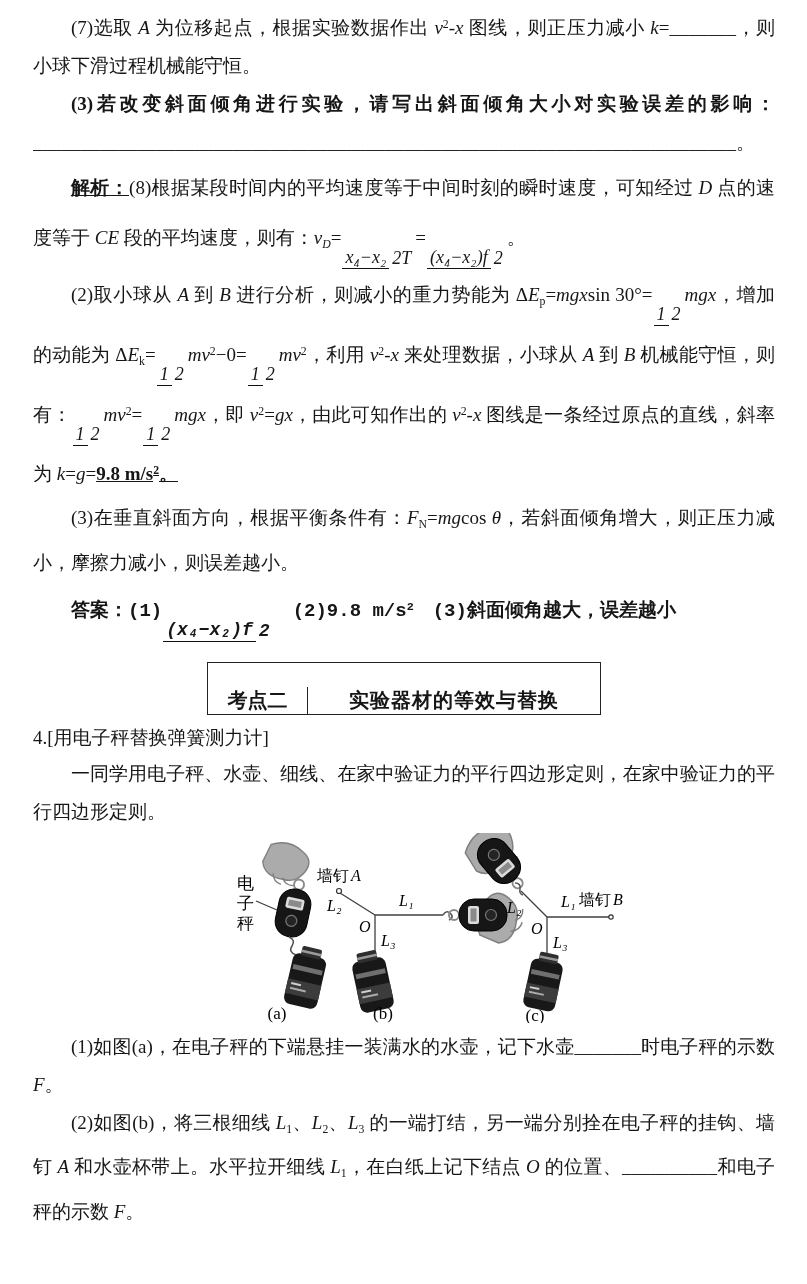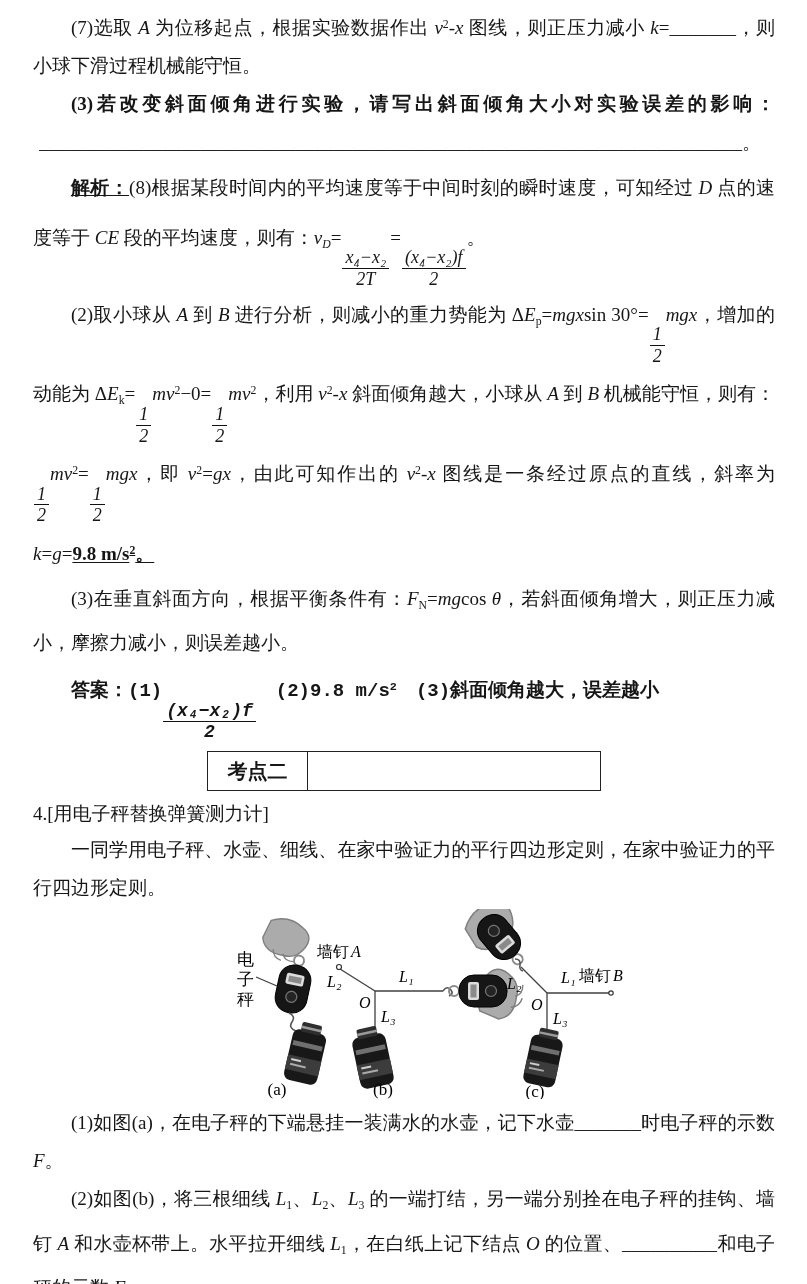--- a/index.html
+++ b/index.html
@@ -13,31 +13,31 @@
   .para{margin:0;line-height:38px;text-align:justify;}
   .indent{text-indent:2em;}
   .rich{line-height:50px;}
   .bold{font-weight:bold;font-family:Liberation Mono, monospace;}
   .i{font-style:italic;}
   .b{font-weight:bold;text-decoration:underline;}
   .sub{font-size:0.62em;vertical-align:-0.3em;}
   .sub.i{font-style:italic;}
   .sup{font-size:0.62em;vertical-align:0.55em;}
   .frac{
-    display:inline-flex;flex-direction:column;align-items:center;
+    display:inline-flex;align-items:center;
     vertical-align:-1.05em;line-height:1.15;font-style:italic;
     font-size:0.95em;text-indent:0;margin:0 1px;
   }
   .fnum{padding:0 3px;border-bottom:1.6px solid #111;}
   .fden{padding:0 3px;}
-  .blankline{white-space:nowrap;overflow:hidden;line-height:40px;margin-left:6px;}
+  .blankline{white-space:nowrap;overflow:hidden;line-height:40px;}
   .stretch{text-align-last:justify;font-weight:bold;}
   .kaodian-box{
-    display:flex;width:394px;height:40px;margin:8px auto 6px;
-    border:1.6px solid #222;box-sizing:border-box;
+    display:flex;width:394px;height:53px;margin:20px auto 6px;
+    border:1.6px solid #222;box-sizing:border-box;align-items:flex-end;
   }
   .kd-left{
     width:99px;border-right:1.6px solid #222;
     display:flex;align-items:center;justify-content:center;
     font-weight:bold;font-size:20px;
   }
   .kd-right{
     flex:1;display:flex;align-items:center;justify-content:center;
     font-weight:bold;font-size:20px;letter-spacing:1px;
   }
@@ -65,35 +65,36 @@
     </span><span>。</span></p>
 <p class="para indent rich"><span>(2)取小球从 </span><span class="i">A</span><span> 到 </span><span class="i">B</span><span> 进行分析，则减小的重力势能为 Δ</span><span class="i">E</span><span class="sub">p</span><span>=</span><span class="i">mgx</span><span>sin 30°=</span><span class="frac">
       <span class="fnum">1</span>
       <span class="fden">2</span>
     </span><span class="i">mgx</span><span>，增加的动能为 Δ</span><span class="i">E</span><span class="sub">k</span><span>=</span><span class="frac">
       <span class="fnum">1</span>
       <span class="fden">2</span>
     </span><span class="i">mv</span><span class="sup">2</span><span>−0=</span><span class="frac">
       <span class="fnum">1</span>
       <span class="fden">2</span>
-    </span><span class="i">mv</span><span class="sup">2</span><span>，利用 </span><span class="i">v</span><span class="sup">2</span><span>-</span><span class="i">x</span><span> 斜面倾角越大，小球从 </span><span class="i">A</span><span> 到 </span><span class="i">B</span><span> 机械能守恒，则有：</span><span class="frac">
+    </span><span class="i">mv</span><span class="sup">2</span><span>，利用 </span><span class="i">v</span><span class="sup">2</span><span>-</span><span class="i">x</span><span> 来处理数据，小球从 </span><span class="i">A</span><span> 到 </span><span class="i">B</span><span> 机械能守恒，则有：</span><span class="frac">
       <span class="fnum">1</span>
       <span class="fden">2</span>
     </span><span class="i">mv</span><span class="sup">2</span><span>=</span><span class="frac">
       <span class="fnum">1</span>
       <span class="fden">2</span>
     </span><span class="i">mgx</span><span>，即 </span><span class="i">v</span><span class="sup">2</span><span>=</span><span class="i">gx</span><span>，由此可知作出的 </span><span class="i">v</span><span class="sup">2</span><span>-</span><span class="i">x</span><span> 图线是一条经过原点的直线，斜率为 </span><span class="i">k</span><span>=</span><span class="i">g</span><span>=</span><span class="b">9.8 m/s</span><span class="sup b">2</span><span class="b">。</span></p>
 <p class="para indent"><span>(3)在垂直斜面方向，根据平衡条件有：</span><span class="i">F</span><span class="sub">N</span><span>=</span><span class="i">mg</span><span>cos </span><span class="i">θ</span><span>，若斜面倾角增大，则正压力减小，摩擦力减小，则误差越小。</span></p>
 <p class="para indent rich bold"><span>答案：(1)</span><span class="frac">
       <span class="fnum">(x₄−x₂)f</span>
       <span class="fden">2</span>
     </span><span>　(2)9.8 m/s</span><span class="sup">2</span><span>　(3)斜面倾角越大，误差越小</span></p>
 
 <div class="kaodian-box">
   <div class="kd-left">考点二</div>
+  <div class="kd-right">实验器材的等效与替换</div>
 </div>
 
 <p class="para item-title">4.[用电子秤替换弹簧测力计]</p>
 <p class="para indent">一同学用电子秤、水壶、细线、在家中验证力的平行四边形定则，在家中验证力的平行四边形定则。</p>
 
 <div class="figure">
 <svg viewBox="0 0 470 190" width="470" height="190">
   <defs>
     <g id="bottle">
       <rect x="-17" y="-26" width="34" height="52" rx="7" fill="#181818"></rect>

